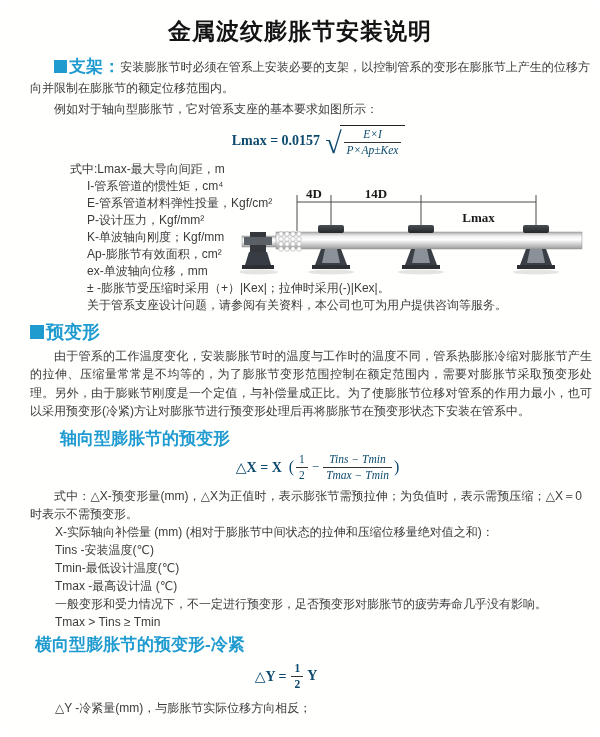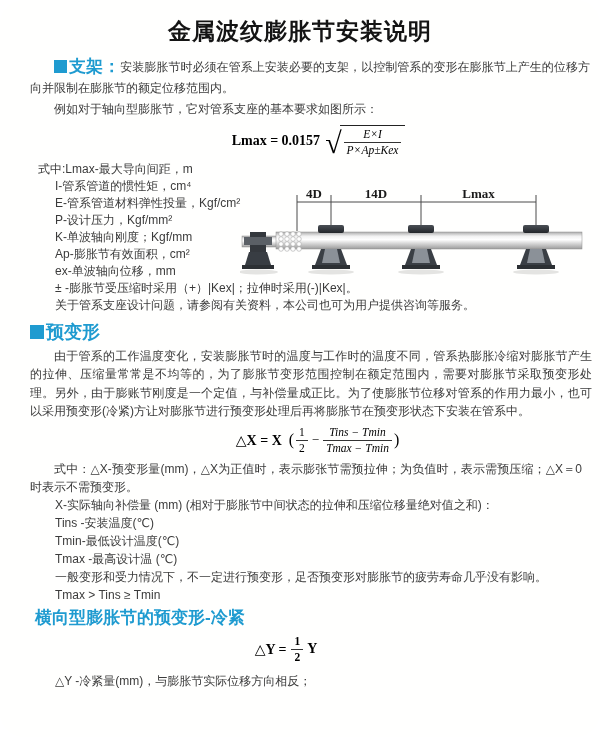--- a/index.html
+++ b/index.html
@@ -8,37 +8,37 @@
   .page { position:relative; width:600px; height:737px; background:#fffffe; overflow:hidden; padding-top:16px;border-radius:24px; }
 
   .doc-title { text-align:center; font-size:23px; font-weight:bold; color:#141414; line-height:30px; margin-bottom:10px; letter-spacing:1px; }
 
   p.body-text { font-size:12px; line-height:21px; text-align:justify; margin:0 10px 0 30px; }
   .indent { text-indent:24px; }
 
   .sec-header-inline { font-size:17px; font-weight:bold; color:#1F9BD0; vertical-align:-1px; }
   .sq { display:inline-block; width:13px; height:13px; background:#1F9BD0; margin-right:2px; vertical-align:-1px; }
 
-  .formula { text-align:center; font-family:"Liberation Serif","DejaVu Serif",serif; color:#000000; margin:5px 0 3px 0;padding-left:37px; }
+  .formula { text-align:center; font-family:"Liberation Serif","DejaVu Serif",serif; color:#0c4a6e; margin:5px 0 3px 0;padding-left:37px; }
   .formula .row { display:inline-flex; align-items:center; }
   .f-lhs { font-weight:bold; font-size:14px; margin-right:5px; }
   .frac { display:inline-block; text-align:center; font-size:11.5px; line-height:1.3; vertical-align:middle; }
   .frac .num { display:block; padding:0 3px; }
   .frac .den { display:block; border-top:1px solid #333; padding:0 3px; }
   .ital { font-style:italic; }
   .sqrt { display:inline-flex; align-items:center; }
   .sqrt-sign { font-size:30px; font-weight:400; line-height:0.9; margin-right:-2px; position:relative; top:1px; }
   .sqrt-body { border-top:1.6px solid #222; padding:1px 4px 0 4px; }
   .sqrt-body .frac .num { border-bottom:1px solid #333; }
   .sqrt-body .frac .den { border-top:none; }
   .paren { font-size:16px; margin:0 2px; }
   .op { margin:0 4px; font-size:13px; }
 
   .def-list { margin:2px 10px 0 30px; font-size:12px; line-height:17px; }
-  .def-list div { white-space:nowrap; }
+  .def-list div { white-space:nowrap;margin-left:32px; }
   .def-pad { padding-left:25px; }
   .def-first { padding-left:8px; }
 
   .sec2-header { margin:8px 0 0 30px; font-size:18px; font-weight:bold; color:#1F9BD0; line-height:20px; }
   .sec2-header .sq { width:14px; height:14px; vertical-align:-1px; }
 
   p.para2 { font-size:12px; line-height:18.5px; text-align:justify; margin:5px 8px 0 30px; }
 
   .subsec-title { font-size:17px; font-weight:bold; color:#1F9BD0; line-height:19px; }
   .subsec-axial { margin:8px 0 2px 60px; }
@@ -51,21 +51,21 @@
 
   .formula-axial { margin:4px 0 4px 0; }
   .formula-lateral { margin:7px 60px 4px 0; }
   .final-note { margin-top:7px; }
 
   
   .diagram { position:absolute; left:240px; top:188px; width:356px; height:104px; }
   .dim-label { position:absolute; font-family:"Liberation Serif","DejaVu Serif",serif; font-weight:bold; font-size:13px; color:#1a1a1a; text-align:center; top:-2px; }
   .lbl-4d   { left:57px;  width:34px; }
   .lbl-14d  { left:91px;  width:90px; }
-  .lbl-lmax { left:181px; width:115px; }
+  .lbl-lmax { left:181px; width:115px;margin-top:24px; }
 </style>
 </head>
 <body>
 
 <div class="page">
 
   <h1 class="doc-title">金属波纹膨胀节安装说明</h1>
 
   <p class="body-text indent"><span class="sec-header-inline"><span class="sq"></span><span>支架：</span></span><span>安装膨胀节时必须在管系上安装必要的支架，以控制管系的变形在膨胀节上产生的位移方向并限制在膨胀节的额定位移范围内。</span></p>
 
@@ -172,20 +172,21 @@
     </svg>
     <span class="dim-label lbl-4d">4D</span>
     <span class="dim-label lbl-14d">14D</span>
     <span class="dim-label lbl-lmax">Lmax</span>
   </div>
 
   <div class="sec2-header"><span class="sq"></span><span>预变形</span></div>
 
   <p class="para2 indent">由于管系的工作温度变化，安装膨胀节时的温度与工作时的温度不同，管系热膨胀冷缩对膨胀节产生的拉伸、压缩量常常是不均等的，为了膨胀节变形范围控制在额定范围内，需要对膨胀节采取预变形处理。另外，由于膨账节刚度是一个定值，与补偿量成正比。为了使膨胀节位移对管系的作用力最小，也可以采用预变形(冷紧)方让对膨胀节进行预变形处理后再将膨胀节在预变形状态下安装在管系中。</p>
 
+  <div class="subsec-title subsec-axial">轴向型膨胀节的预变形</div>
 
   <div class="formula formula-axial">
     <span class="row">
       <span class="f-lhs">△X = X</span>
       <span class="paren">(</span>
       <span class="frac">
         <span class="num" style="border-bottom:1px solid #333">1</span>
         <span class="den" style="border-top:none">2</span>
       </span>
       <span class="op">−</span>

